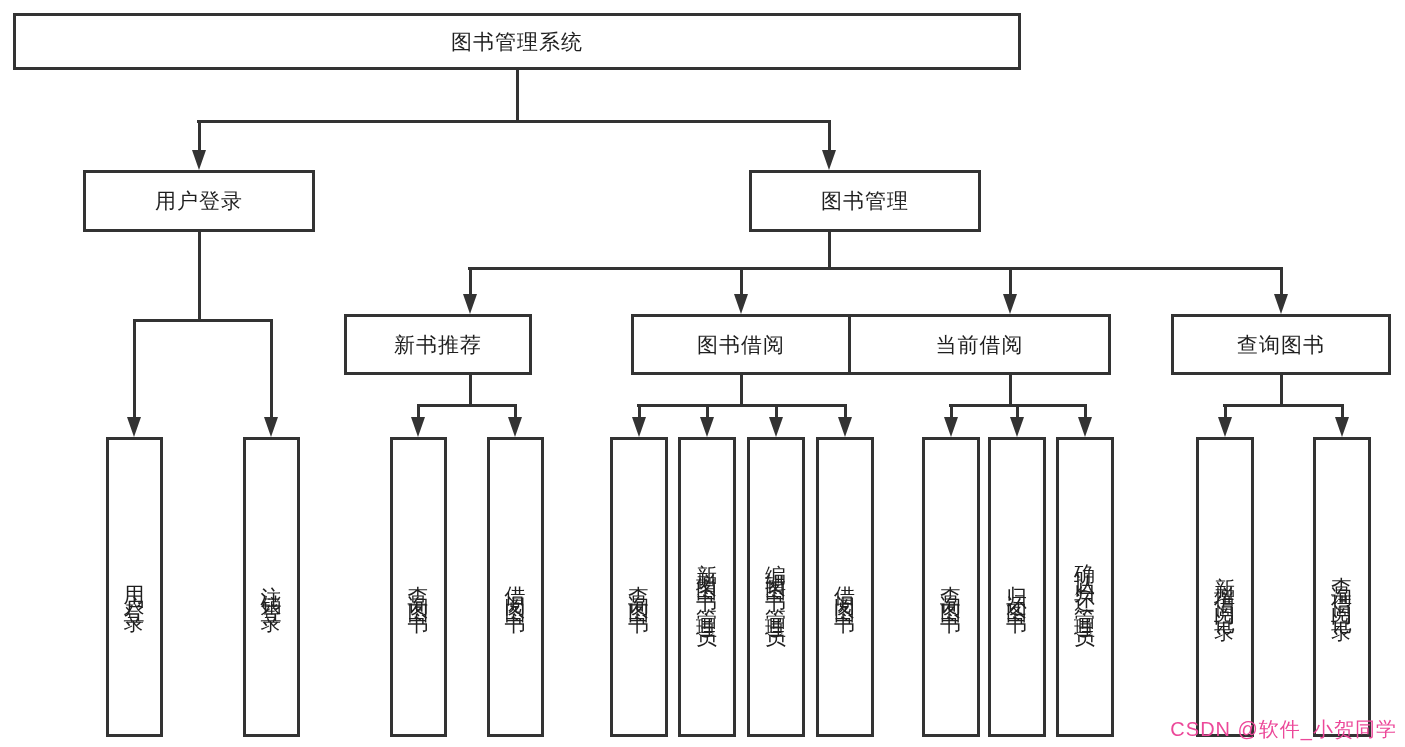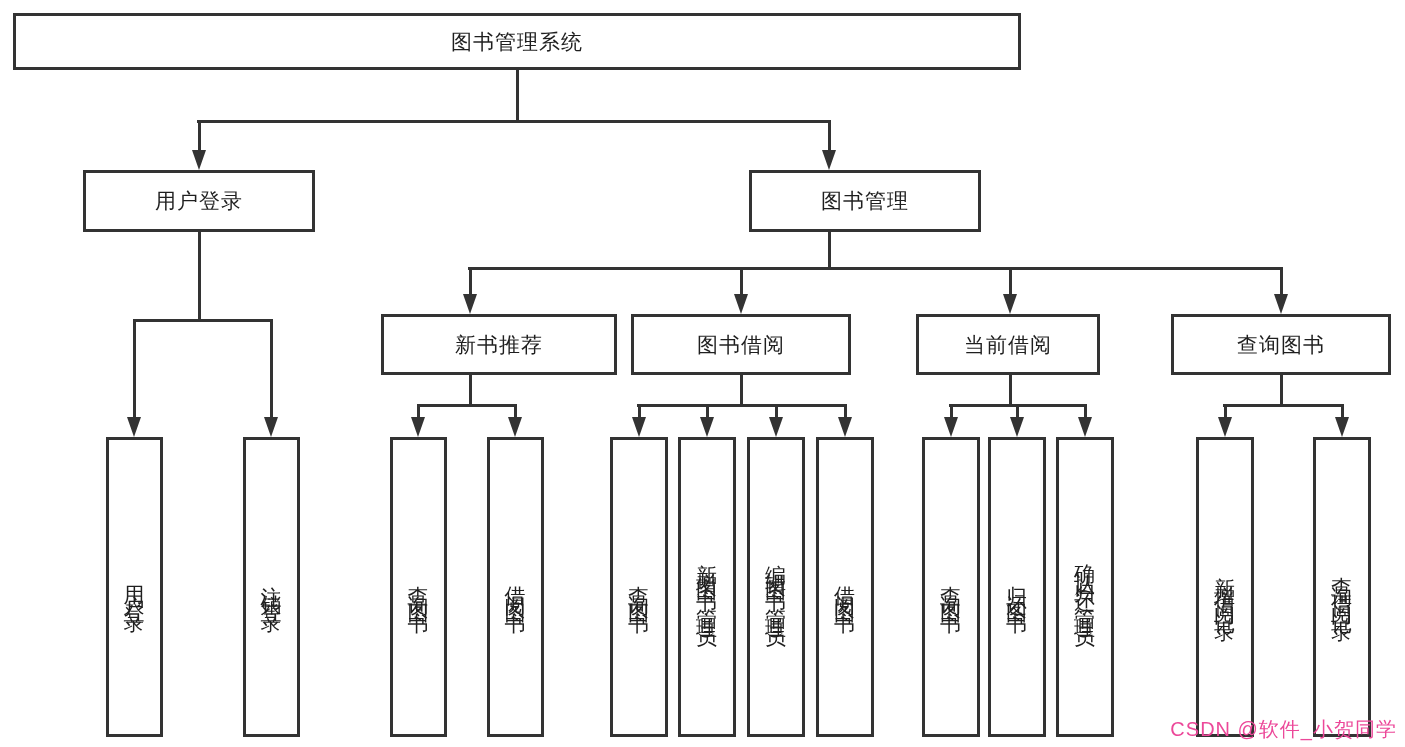--- a/index.html
+++ b/index.html
@@ -64,27 +64,27 @@
   <div id="nodes-layer">
       <div class="box" style="left: 13px; top: 13px; width: 1008px; height: 57px;">
         <span class="hlabel">图书管理系统</span>
       </div>
       <div class="box" style="left: 83px; top: 170px; width: 232px; height: 62px;">
         <span class="hlabel">用户登录</span>
       </div>
       <div class="box" style="left: 713px; top: 170px; width: 232px; height: 62px; margin-left: 36px;">
         <span class="hlabel">图书管理</span>
       </div>
-      <div class="box" style="left: 381px; top: 314px; width: 236px; height: 61px;">
+      <div class="box" style="left: 344px; top: 314px; width: 188px; height: 61px;">
         <span class="hlabel">新书推荐</span>
       </div>
       <div class="box" style="left: 631px; top: 314px; width: 220px; height: 61px;">
         <span class="hlabel">图书借阅</span>
       </div>
-      <div class="box" style="left: 916px; top: 314px; width: 184px; height: 61px;">
+      <div class="box" style="left: 848px; top: 314px; width: 263px; height: 61px;">
         <span class="hlabel">当前借阅</span>
       </div>
       <div class="box" style="left: 1171px; top: 314px; width: 220px; height: 61px;">
         <span class="hlabel">查询图书</span>
       </div>
       <div class="box" style="left: 106px; top: 437px; width: 57px; height: 300px;">
         <span class="vlabel">用户登录</span>
       </div>
       <div class="box" style="left: 243px; top: 437px; width: 57px; height: 300px;">
         <span class="vlabel">注销登录</span>

